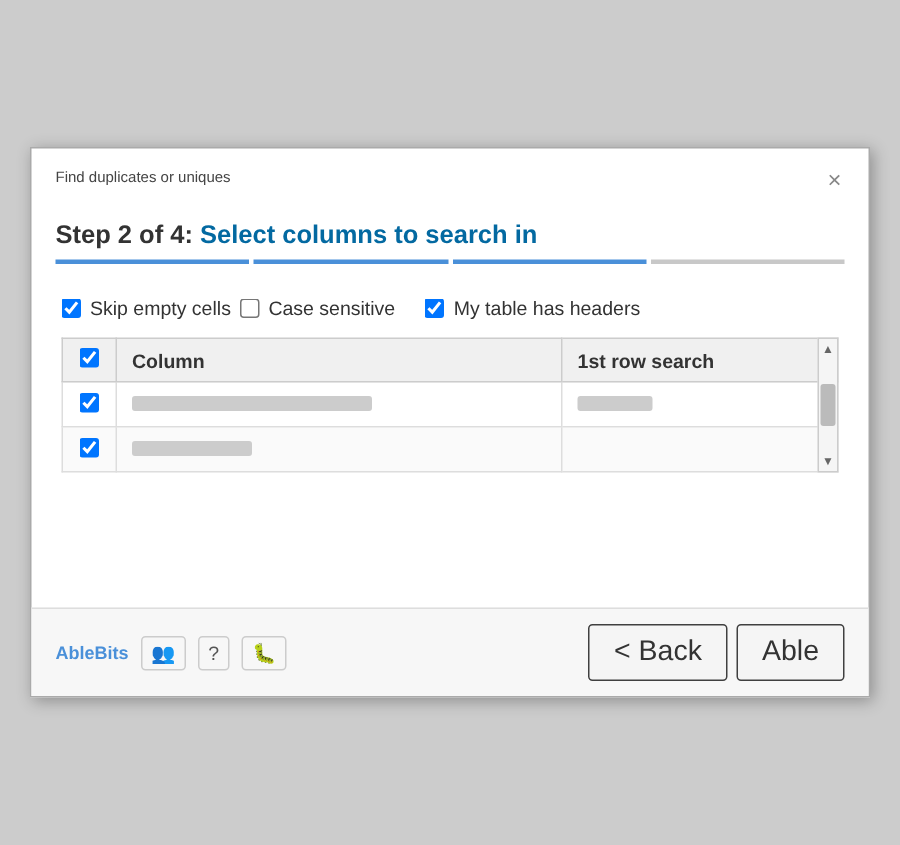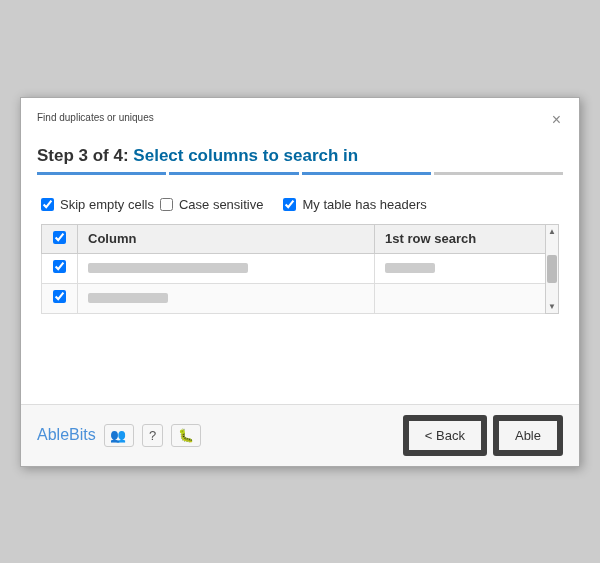--- a/index.html
+++ b/index.html
@@ -188,22 +188,22 @@
       background: #f7f7f7;
     }
 
     .footer-left {
       display: flex;
       align-items: center;
       gap: 8px;
     }
 
     .brand-name {
-      font-size: 16px;
-      font-weight: normal;
+      font-size: 12px;
+      font-weight: bold;
       color: #333;
     }
 
     .brand-name span {
       color: #4a90d9;
     }
 
     .footer-icon-btn {
       background: none;
       border: 1px solid #ccc;
@@ -217,24 +217,24 @@
     }
 
     .footer-right {
       display: flex;
       gap: 6px;
       align-items: center;
     }
 
     .btn {
       padding: 7px 16px;
-      font-size: 13px;
+      font-size: 19px;
       border-radius: 3px;
       cursor: pointer;
-      border: 6px solid #404040;
+      border: 1px solid #404040;
     }
 
     .btn-default {
       background: #f5f5f5;
       color: #333;
     }
 
     .btn-primary {
       background: #4a90d9;
       color: #fff;
@@ -251,21 +251,21 @@
 
 <div class="dialog">
 
   <div class="dialog-header">
     <span class="dialog-title">Find duplicates or uniques</span>
     <button class="close-btn">×</button>
   </div>
 
   <div class="step-header">
     <div class="step-title">
-      <span>Step 3 of 4:</span>
+      <span>Step 2 of 4:</span>
       <span class="step-title-highlight">Select columns to search in</span>
     </div>
     <div class="step-progress">
       <div class="step-bar active"></div>
       <div class="step-bar active"></div>
       <div class="step-bar active"></div>
       <div class="step-bar inactive"></div>
     </div>
   </div>
 

